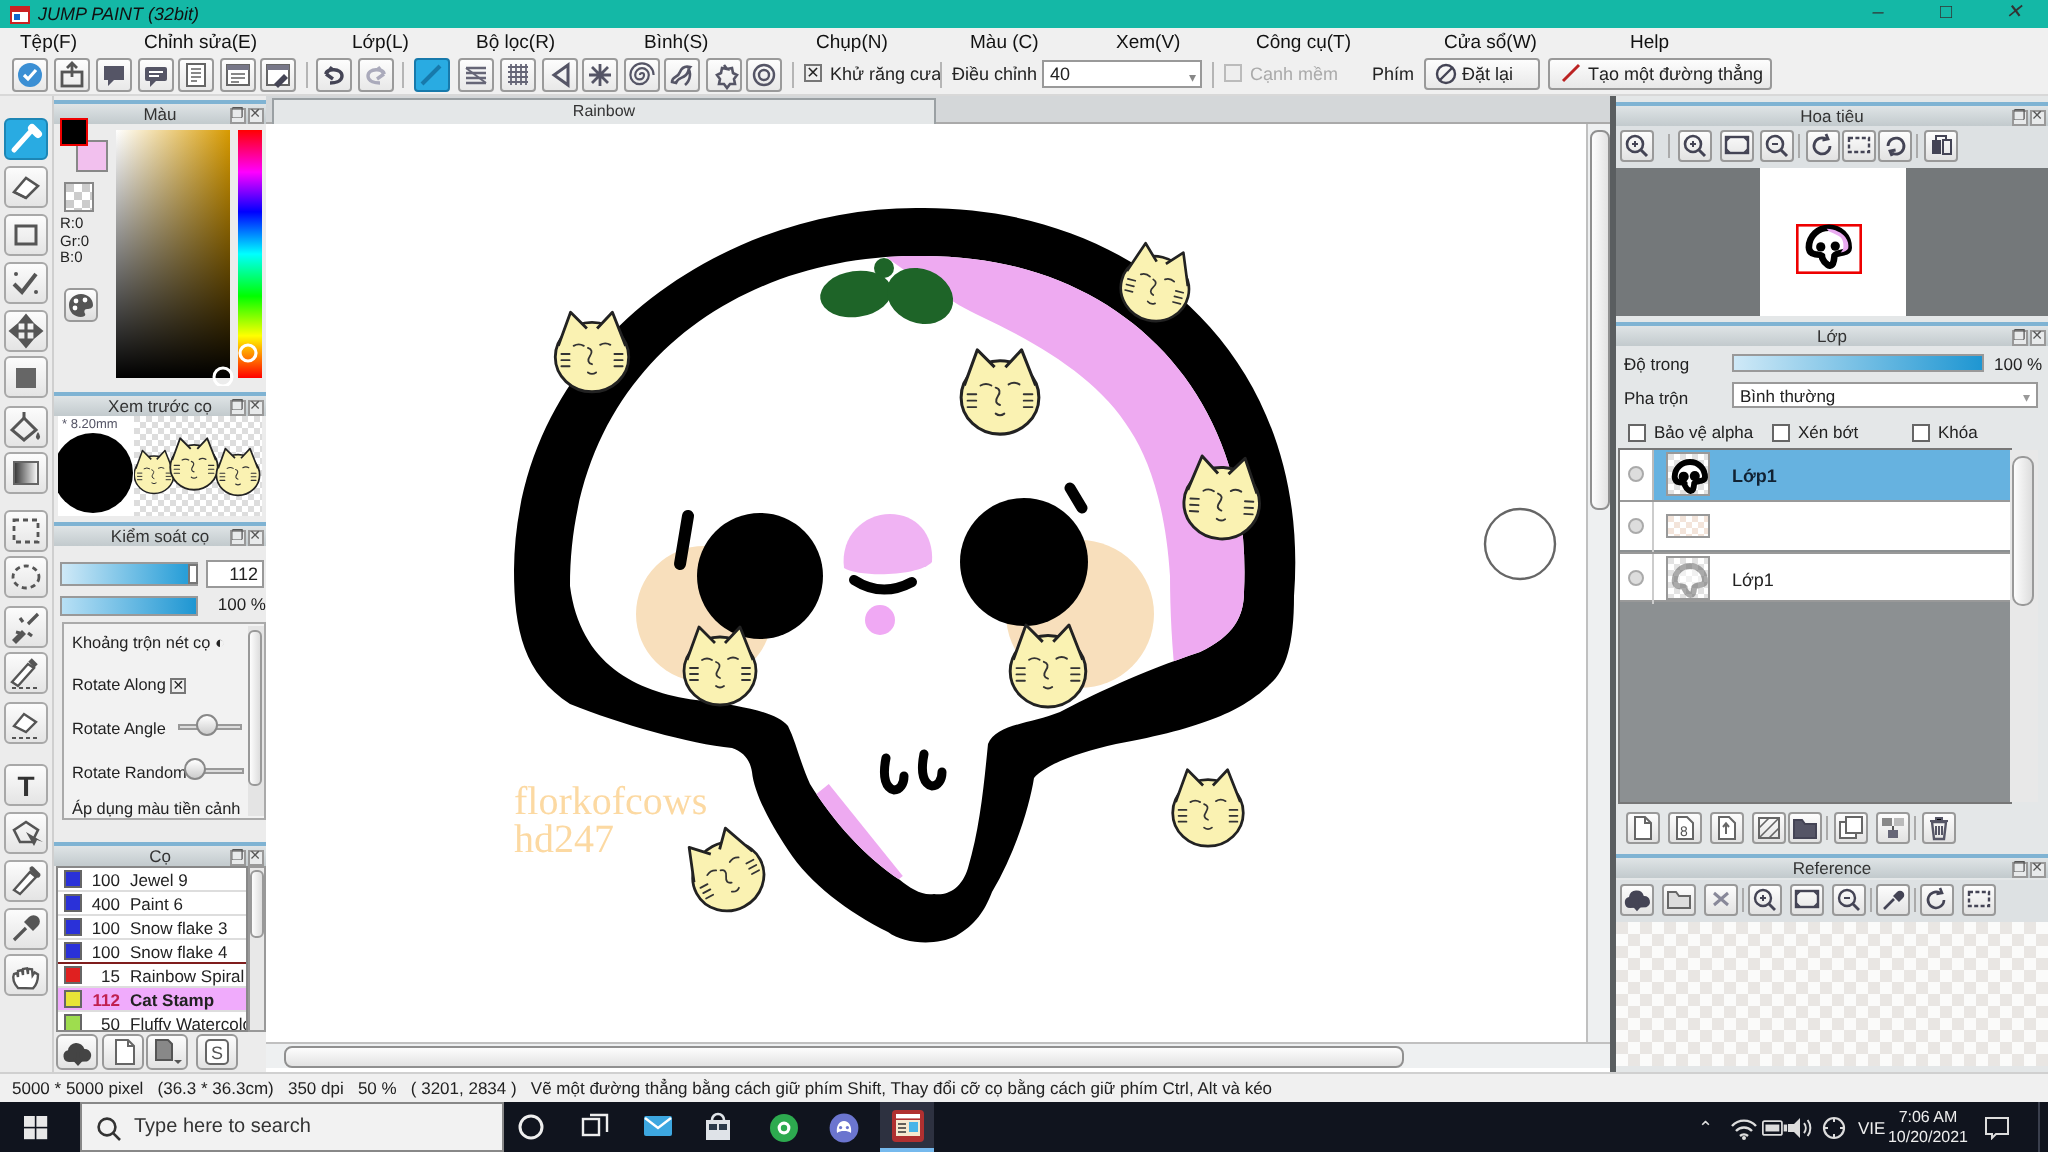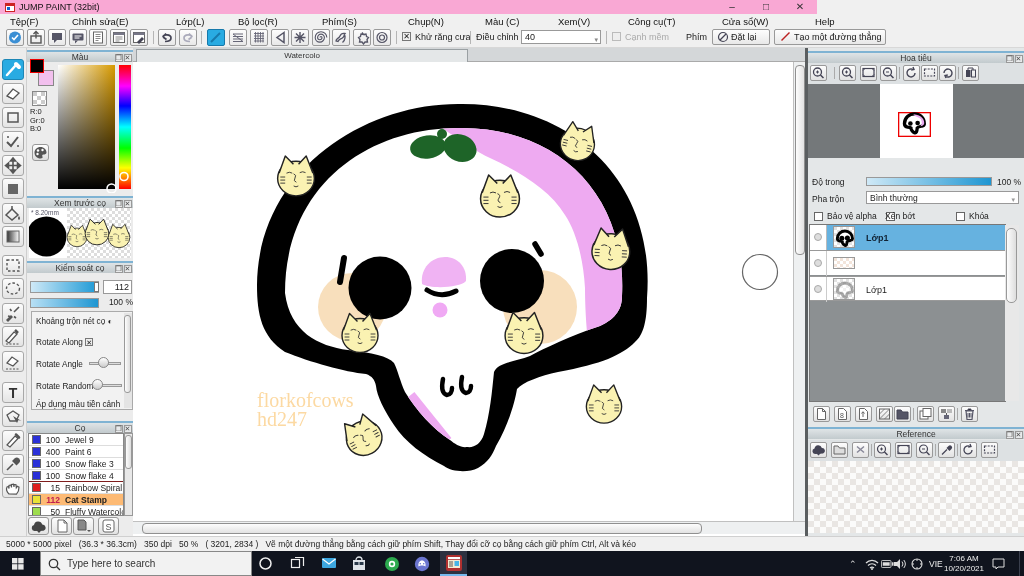--- a/index.html
+++ b/index.html
@@ -1,18 +1,18 @@
 <!DOCTYPE html>
 <html><head><meta charset="utf-8"><style>
 *{margin:0;padding:0;box-sizing:border-box;font-family:"Liberation Sans",sans-serif;}
 html,body{width:1024px;height:576px;overflow:hidden;}
 body{position:relative;background:#f0f0f0;font-size:10px;color:#222;}
 .abs{position:absolute;}
 
-#titlebar{left:0;top:0;width:817px;height:14px;background:#f9a8d4;}
+#titlebar{left:0;top:0;width:1024px;height:14px;background:#14b8a6;font-style:italic;}
 #titlebar .txt{left:19px;top:2px;font-size:9px;color:#111;}
 .winbtn{top:0;height:14px;width:34px;text-align:center;color:#333;font-size:10px;line-height:13px;}
 
 #menubar{left:0;top:14px;width:1024px;height:14px;background:#f0f0f0;font-size:9.5px;color:#111;}
 #menubar span{position:absolute;top:2px;}
 
 #toolbar{left:0;top:28px;width:1024px;height:20px;background:#f0f0f0;border-bottom:1px solid #d8d8d8;}
 .tbtn{position:absolute;top:1px;width:18px;height:17px;background:linear-gradient(#fdfdfd,#e8e8e8);border:1px solid #9a9a9a;border-radius:2px;}
 .tsep{position:absolute;top:3px;width:1px;height:13px;background:#b5b5b5;}
 
@@ -61,21 +61,21 @@
   <span class="abs winbtn" style="right:68px">–</span>
   <span class="abs winbtn" style="right:34px">□</span>
   <span class="abs winbtn" style="right:0">✕</span>
 </div>
 
 <div class="abs" id="menubar">
   <span style="left:10px">Tệp(F)</span>
   <span style="left:72px">Chỉnh sửa(E)</span>
   <span style="left:176px">Lớp(L)</span>
   <span style="left:238px">Bộ lọc(R)</span>
-  <span style="left:322px">Phím(S)</span>
+  <span style="left:322px">Bình(S)</span>
   <span style="left:408px">Chụp(N)</span>
   <span style="left:485px">Màu (C)</span>
   <span style="left:558px">Xem(V)</span>
   <span style="left:628px">Công cụ(T)</span>
   <span style="left:722px">Cửa sổ(W)</span>
   <span style="left:815px">Help</span>
 </div>
 
 <div class="abs" id="toolbar">
 <div class="tbtn" style="left:6px"><svg width="16" height="15" viewBox="0 0 16 15">
@@ -312,21 +312,21 @@
       </div>
  </div>
 
  <div class="ptitle" style="top:373px">Cọ<span class="pbtns"><i>❐</i><i>✕</i></span></div>
  <div class="abs" style="left:1px;top:385px;width:96px;height:83px;background:#fff;border:1px solid #888;font-size:9px;overflow:hidden;white-space:nowrap">
    <div style="height:12px;border-bottom:1px solid #ddd"><i class="bsw" style="background:#2a31d8"></i><span class="bnum">100</span><span class="bname">Jewel 9</span></div>
    <div style="height:12px;border-bottom:1px solid #ddd"><i class="bsw" style="background:#2a31d8"></i><span class="bnum">400</span><span class="bname">Paint 6</span></div>
    <div style="height:12px;border-bottom:1px solid #ddd"><i class="bsw" style="background:#2a31d8"></i><span class="bnum">100</span><span class="bname">Snow flake 3</span></div>
    <div style="height:12px;border-bottom:1px solid #7f1d1d"><i class="bsw" style="background:#2a31d8"></i><span class="bnum">100</span><span class="bname">Snow flake 4</span></div>
    <div style="height:12px;border-bottom:1px solid #ddd"><i class="bsw" style="background:#e02020"></i><span class="bnum">15</span><span class="bname">Rainbow Spiral</span></div>
-   <div style="height:12px;border-bottom:1px solid #ddd;background:#fdba74"><i class="bsw" style="background:#e8e337"></i><span class="bnum" style="color:#c02050;font-weight:bold">112</span><span class="bname" style="font-weight:bold">Cat Stamp</span></div>
+   <div style="height:12px;border-bottom:1px solid #ddd;background:#f0abfc"><i class="bsw" style="background:#e8e337"></i><span class="bnum" style="color:#c02050;font-weight:bold">112</span><span class="bname" style="font-weight:bold">Cat Stamp</span></div>
    <div style="height:12px"><i class="bsw" style="background:#9edd4e"></i><span class="bnum">50</span><span class="bname">Fluffy Watercolo</span></div>
  </div>
  <div class="abs" style="left:97px;top:385px;width:9px;height:83px;background:#e8e8e8;border:1px solid #999">
       <div class="abs" style="left:0px;top:1px;width:7px;height:34px;background:linear-gradient(90deg,#fdfdfd,#ddd);border:1px solid #999;border-radius:3px"></div>
     </div>
  <div class="cbtn" style="left:1px;top:469px"><svg width="18" height="16" viewBox="0 0 18 16">
         <path d="M4.5 13 a3 3 0 0 1 -0.5-5.9 a4.2 4.2 0 0 1 8.2-0.6 a3.2 3.2 0 0 1 1.3 6.2 z" fill="#444"></path>
         <path d="M9 8 v6 M6.8 11.5 l2.2 2.5 l2.2-2.5" stroke="#444" stroke-width="1.4" fill="none"></path>
       </svg></div>
  <div class="cbtn" style="left:24px;top:469px"><svg width="18" height="16" viewBox="0 0 18 16">
@@ -338,21 +338,21 @@
         <path d="M12 12 l2 2 l2-2 z" fill="#555"></path>
       </svg></div>
  <div class="cbtn" style="left:71px;top:469px"><svg width="18" height="16" viewBox="0 0 18 16">
         <rect x="3" y="2" width="11" height="12" fill="#fff" stroke="#666" rx="2"></rect>
         <text x="8.5" y="11.5" font-size="9" fill="#555" text-anchor="middle">S</text>
       </svg></div>
 </div>
 
 <div class="abs" id="canvasregion">
   <div class="abs" id="tabbar">
-      <div class="abs" id="tab1">Watercolo</div>
+      <div class="abs" id="tab1">Rainbow</div>
     </div>
   <div class="abs" id="drawing" style="left:0;top:14px;width:660px;height:459px">
   <svg width="660" height="459" viewBox="133 62 660 459">
     <defs>
       <path id="sil" d="M 272 292
              C 274 185 358 114 455 114
              C 556 114 634 190 634 296
              C 633 320 614 331 588 337
              C 560 343 516 350 505 368
              C 503 390 500 418 490 441
@@ -514,30 +514,31 @@
           <rect x="0.5" y="0.5" width="32" height="24" fill="#fff" stroke="#e00" stroke-width="1.6"></rect>
           <g transform="translate(16.5,11) scale(0.055) translate(-455,-280)">
             <use href="#sil" fill="#fff" stroke="#000" stroke-width="60"></use>
             <path d="M 434 123 C 510 126 572 158 604 200 C 628 232 636 270 630 300 C 622 322 594 334 561 340 C 575 322 584 310 586 292 C 590 252 577 215 560 200 C 535 180 500 168 473 155 C 456 150 443 135 434 123 Z" fill="#e9aaf0"></path>
             <circle cx="380" cy="288" r="42" fill="#000"></circle>
             <circle cx="512" cy="281" r="42" fill="#000"></circle>
           </g>
         </svg>
   </div>
  </div>
+ <div class="ptitle" style="top:113px">Lớp<span class="pbtns"><i>❐</i><i>✕</i></span></div>
  <div class="abs" style="left:4px;top:129px;font-size:8.5px">Độ trong</div>
  <div class="abs" style="left:58px;top:129px;width:126px;height:9px;border:1px solid #999;background:linear-gradient(90deg,#cfe9f7,#1e96d2)"></div>
  <div class="abs" style="left:189px;top:129px;font-size:8.5px">100 %</div>
  <div class="abs" style="left:4px;top:146px;font-size:8.5px">Pha trộn</div>
  <div class="abs" style="left:58px;top:143px;width:153px;height:13px;background:#fff;border:1px solid #999;font-size:8.5px;line-height:12px"><span style="margin-left:3px">Bình thường</span><span style="float:right;color:#999;font-size:7px;margin:2px 3px 0 0">▾</span></div>
  <div class="abs" style="top:163px;font-size:8.5px;white-space:nowrap">
       <span class="lcb" style="left:6px"></span>
       <span class="abs" style="left:19px">Bảo vệ alpha</span>
       <span class="lcb" style="left:78px"></span>
-      <span class="abs" style="left:77px">Xén bớt</span>
+      <span class="abs" style="left:91px">Xén bớt</span>
       <span class="lcb" style="left:148px"></span>
       <span class="abs" style="left:161px">Khóa</span>
     </div>
  <div class="abs" style="left:1px;top:176px;width:197px;height:178px;background:#8c9092;border:1px solid #777">
   <div class="abs" style="left:0;top:0;width:195px;height:25px;background:#66b2e0">
     <div class="abs" style="left:0;top:0;width:17px;height:25px;background:#fff;border-right:1px solid #bbb">
           <span class="leye"></span>
         </div>
     <div class="lthumb" style="left:23px;top:1px;width:22px;height:22px"><svg width="22" height="22" viewBox="0 0 22 22">
             <g transform="translate(11,11) scale(0.042) translate(-455,-280)">

